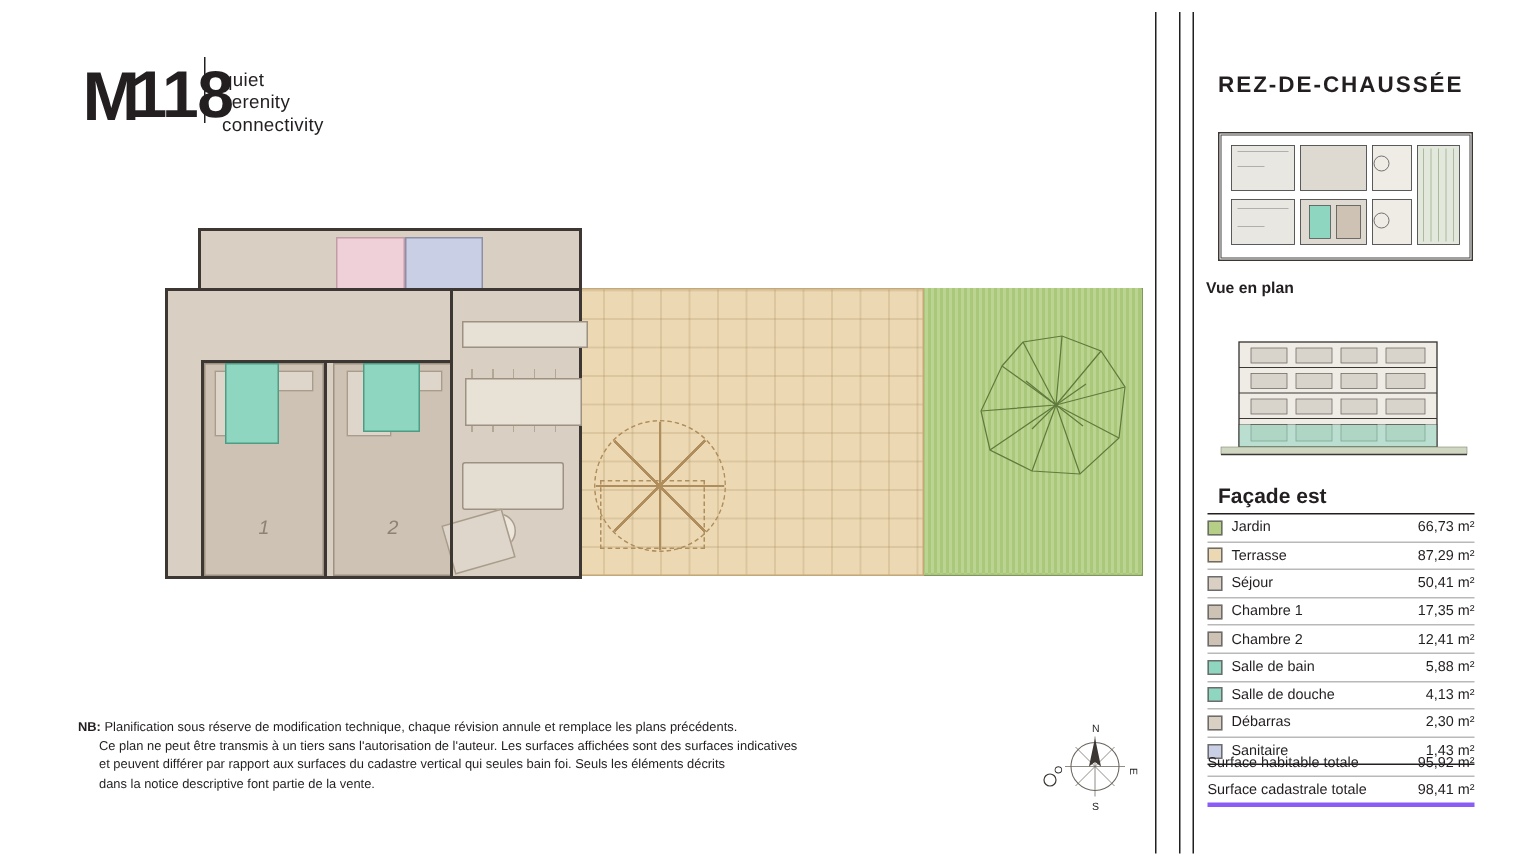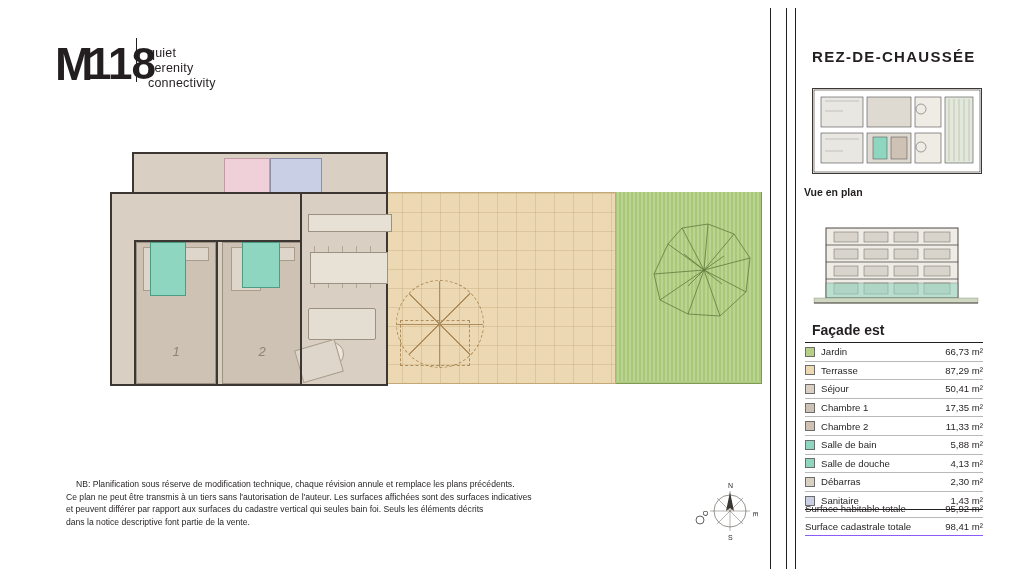--- a/index.html
+++ b/index.html
@@ -195,30 +195,30 @@
     width:8px;height:8px;margin-right:6px;border:1px solid #6c6c6c;flex:0 0 auto;
   }
   .legend-label{flex:1 1 auto;}
   .legend-val{text-align:right;}
 
   .totals{position:absolute;left:805px;top:500px;width:178px;}
   .total-row{
     display:flex;justify-content:space-between;font-size:9.6px;
     padding:3px 0 3px 0;border-bottom:1px solid #b9b9b9;
   }
-  .total-row:last-child{border-bottom:1px solid #8b5cf6;}
+  .total-row:last-child{border-bottom:3px solid #8b5cf6;}
   .total-row .lbl{font-weight:400;}
   .total-row .val{font-weight:400;}
 
   
   .nb{
     position:absolute;left:52px;top:478px;width:560px;
     font-size:8.6px;line-height:12.6px;color:#231f20;
   }
-  .nb b{font-weight:400;margin-left:24px;}
+  .nb b{font-weight:700;}
   .nb .ind{display:block;padding-left:14px;}
 
   
   .compass{position:absolute;left:690px;top:478px;width:74px;height:66px;}
 </style>
 </head>
 <body>
 
 <div class="page">
 
@@ -385,21 +385,21 @@
       <span class="legend-val">50,41 m²</span>
     </div>
     <div class="legend-row">
       <span class="sw" style="background:#cdc2b3"></span>
       <span class="legend-label">Chambre 1</span>
       <span class="legend-val">17,35 m²</span>
     </div>
     <div class="legend-row">
       <span class="sw" style="background:#cdc2b3"></span>
       <span class="legend-label">Chambre 2</span>
-      <span class="legend-val">11,33 m²</span>
+      <span class="legend-val">12,41 m²</span>
     </div>
     <div class="legend-row">
       <span class="sw" style="background:#8fd6c0"></span>
       <span class="legend-label">Salle de bain</span>
       <span class="legend-val">5,88 m²</span>
     </div>
     <div class="legend-row">
       <span class="sw" style="background:#8fd6c0"></span>
       <span class="legend-label">Salle de douche</span>
       <span class="legend-val">4,13 m²</span>

